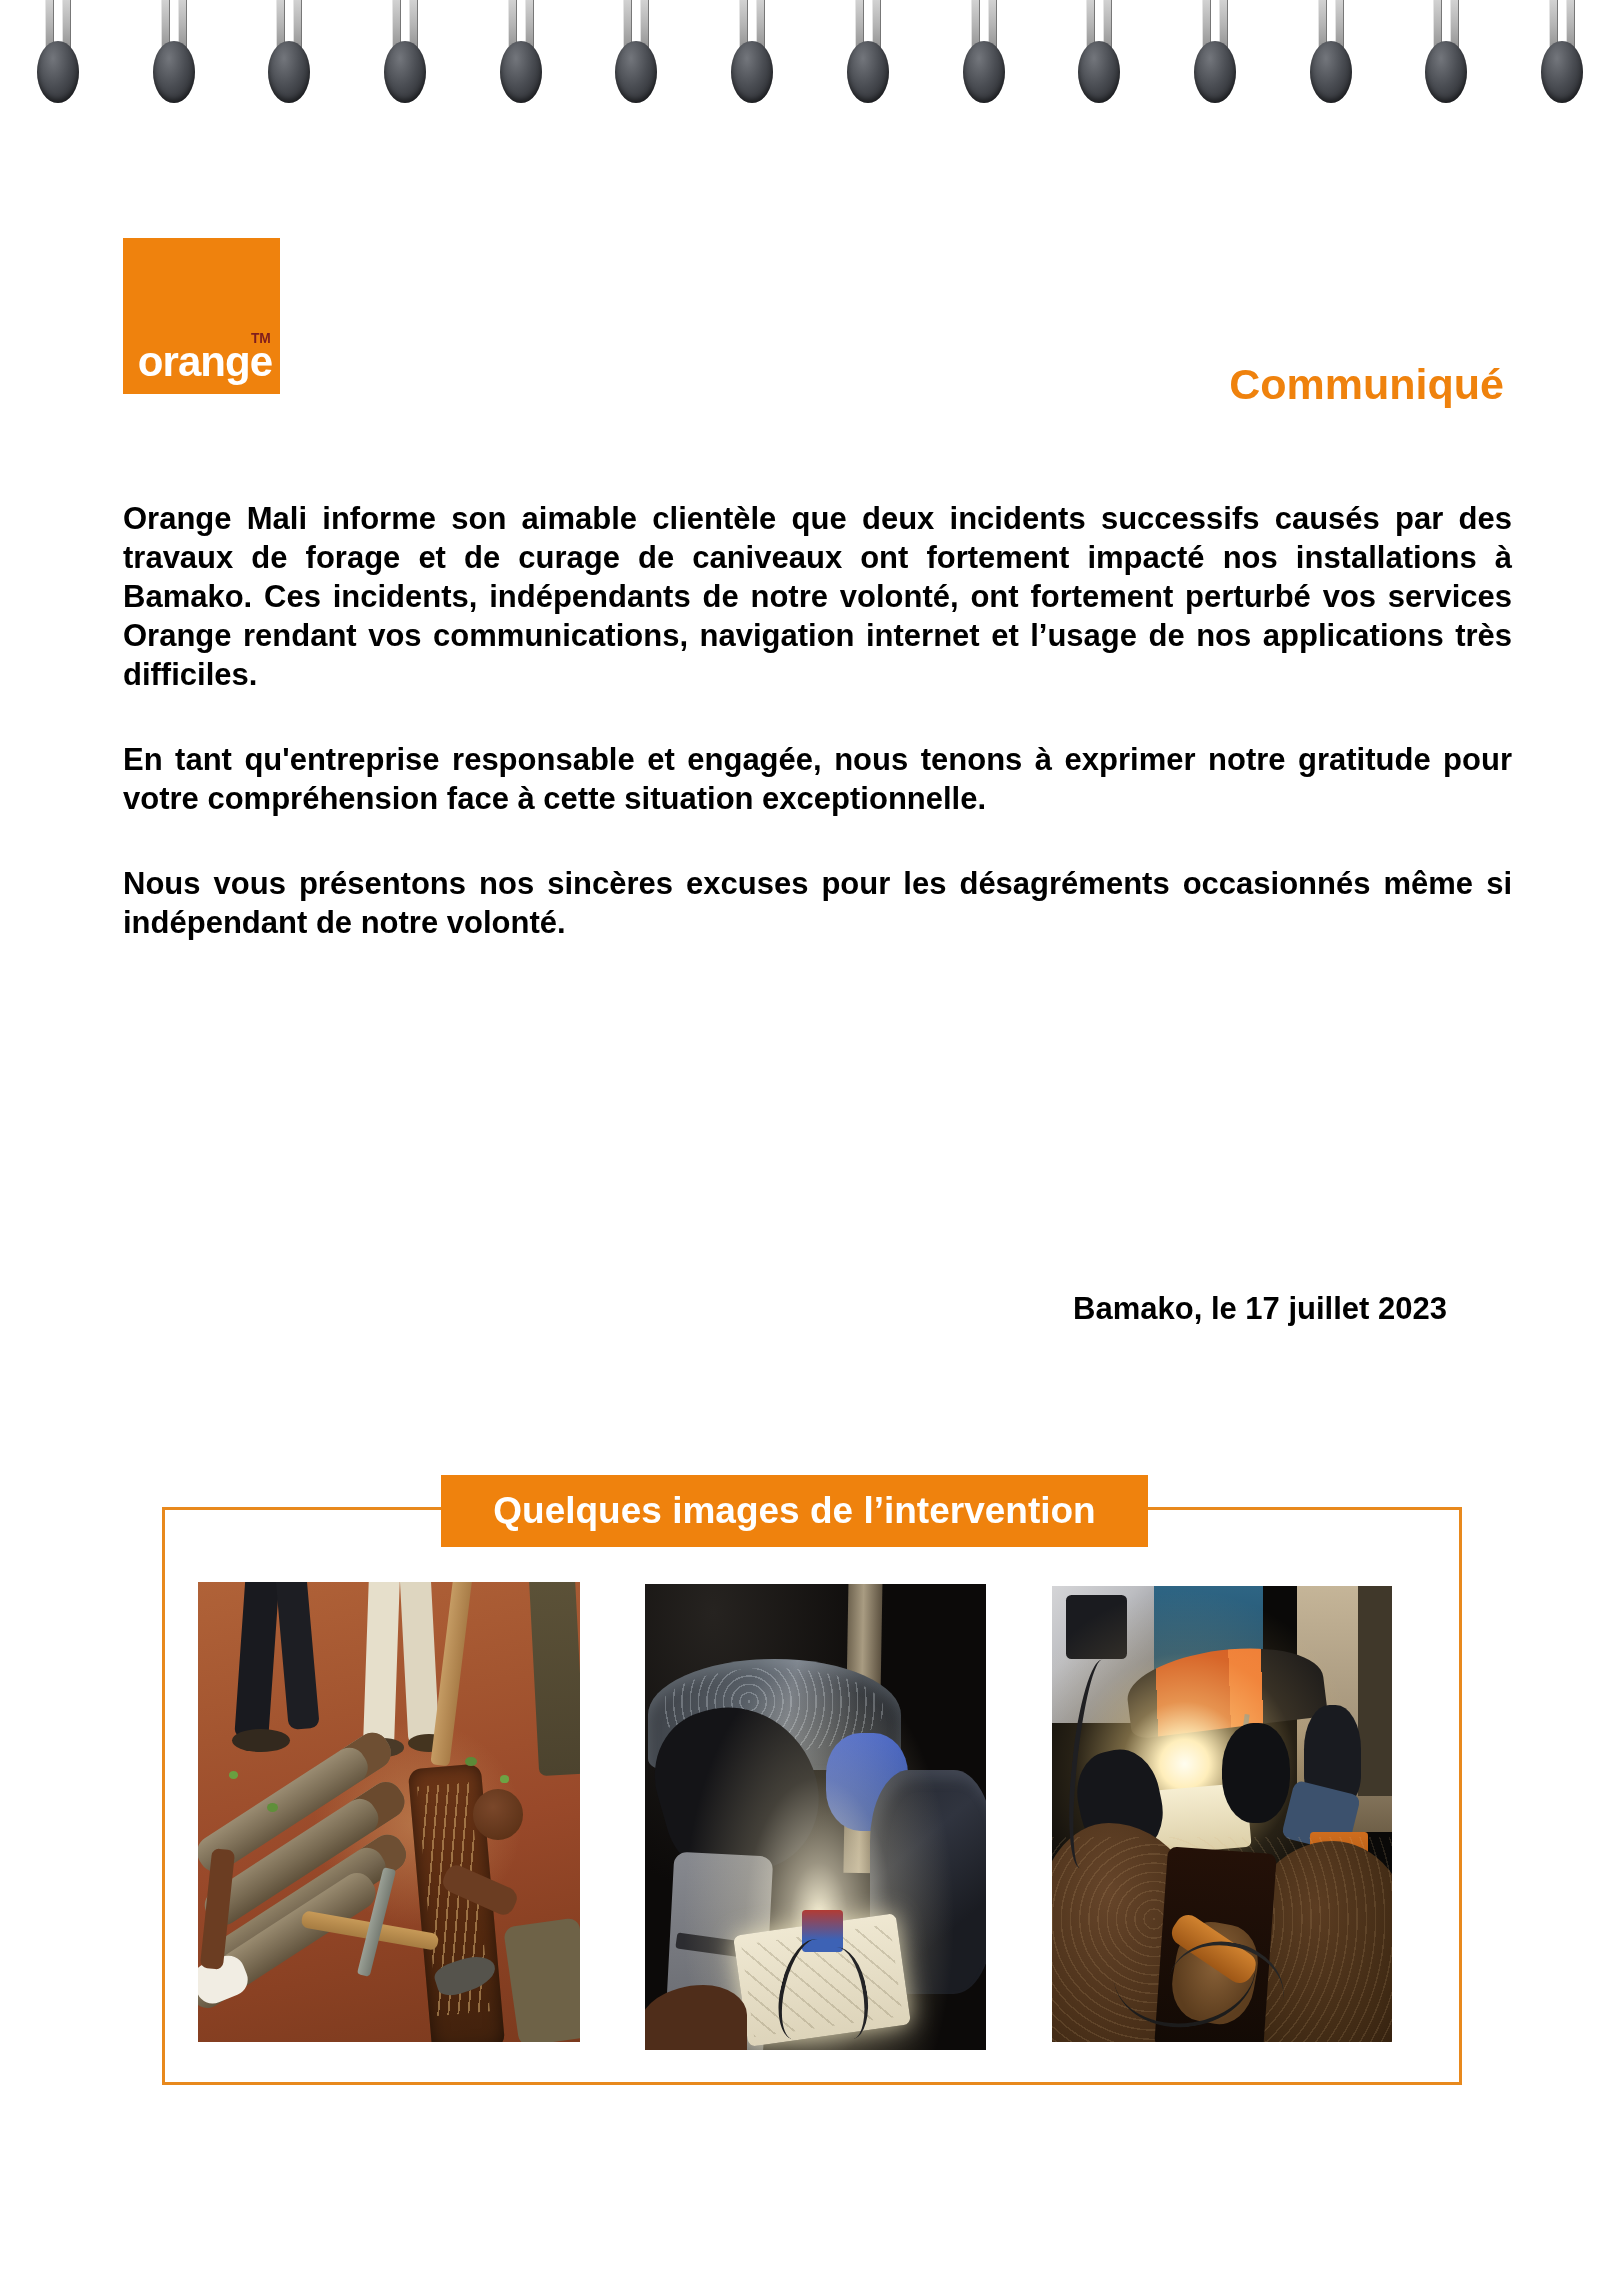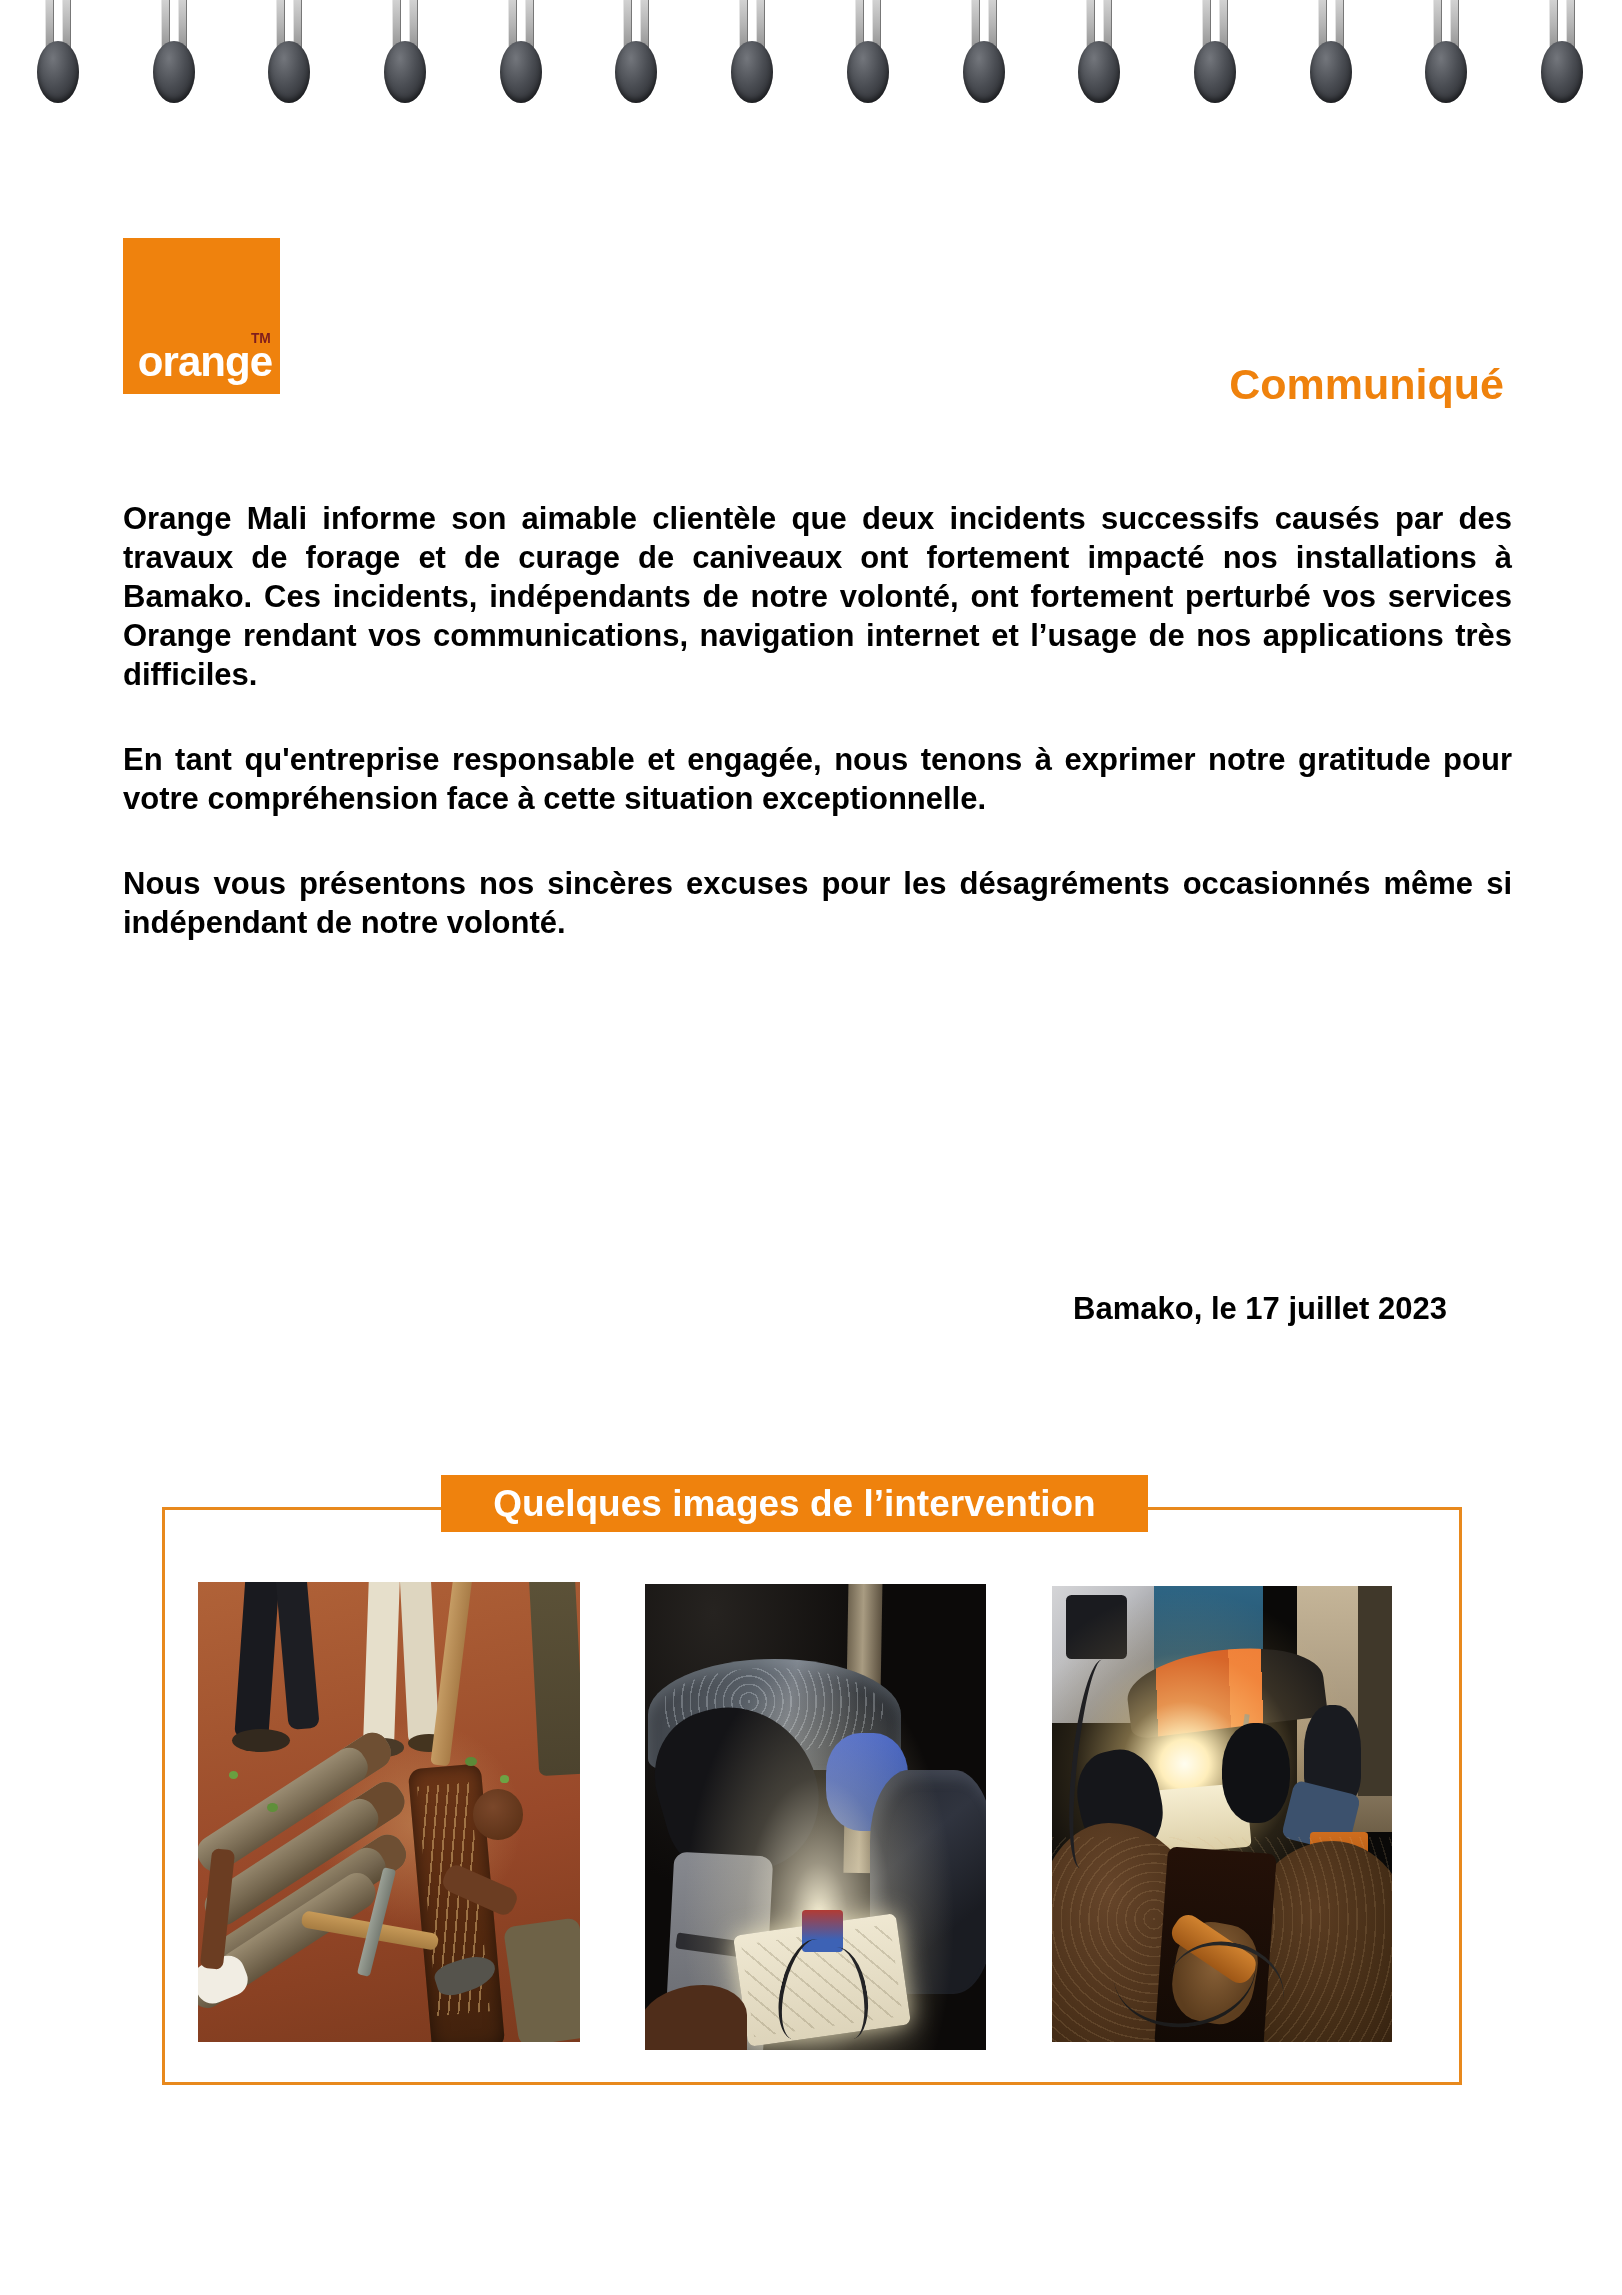--- a/index.html
+++ b/index.html
@@ -25,21 +25,21 @@
   .title{position:absolute;top:360px;right:119px;font-size:43px;color:var(--accent);}
 
   
   .content{position:absolute;left:123px;top:499px;width:1389px;font-size:31px;line-height:39px;text-align:justify;}
   .content p{margin:0 0 46px 0;}
   .dateline{position:absolute;top:1291px;right:176px;font-size:31px;}
 
   
   .gallery-box{position:absolute;left:162px;top:1507px;width:1300px;height:578px;box-sizing:border-box;
                border:3.7px solid var(--box-border);background:#fff;}
-  .gallery-banner{position:absolute;left:441px;top:1475px;width:707px;height:57px;background:var(--accent);
+  .gallery-banner{position:absolute;left:441px;top:1475px;width:707px;height:72px;background:var(--accent);
                   color:#fff;font-size:37px;display:flex;align-items:center;justify-content:center;z-index:3;}
   .photo{position:absolute;overflow:hidden;z-index:2;}
   .art{position:absolute;}
   #photo1{left:198px;top:1582px;width:382px;height:460px;
           background:linear-gradient(168deg,#b06238 0%,#a35530 30%,#99492a 55%,#8a4123 78%,#7b3a1e 100%);}
   #photo2{left:645px;top:1584px;width:341px;height:466px;background:#0c0a09;}
   #photo3{left:1052px;top:1586px;width:340px;height:456px;background:#0a0908;}
 </style>
 </head>
 <body>

